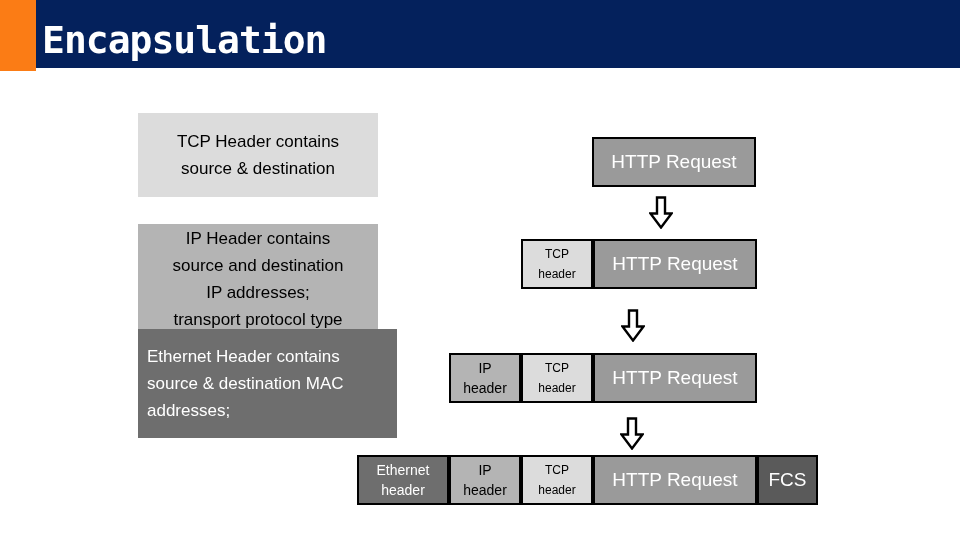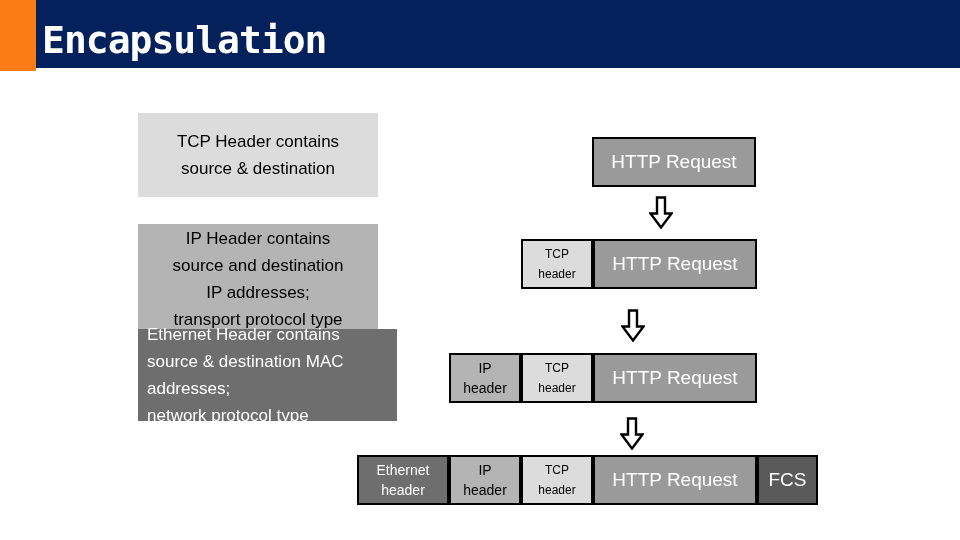--- a/index.html
+++ b/index.html
@@ -13,21 +13,21 @@
   .slide-title{
     position:absolute;left:42px;top:18px;margin:0;
     font-family:"DejaVu Sans Mono",monospace;font-weight:bold;
     font-size:38px;line-height:44px;letter-spacing:-1px;color:#ffffff;
   }
   
   .callout{position:absolute;color:#000;font-size:17px;line-height:27px;text-align:center;
     display:flex;flex-direction:column;justify-content:center;}
   .callout-tcp{left:138px;top:113px;width:240px;height:84px;background:var(--gray-light,#dcdcdc);}
   .callout-ip{left:138px;top:224px;width:240px;height:109px;background:var(--gray-medium,#b4b4b4);}
-  .callout-ethernet{left:138px;top:329px;width:259px;height:92px;background:var(--gray-dark,#6e6e6e);
+  .callout-ethernet{left:138px;top:329px;width:259px;height:109px;background:var(--gray-dark,#6e6e6e);
     color:#ffffff;text-align:left;padding-left:9px;width:250px;}
   
   .enc-row{position:absolute;display:flex;height:50px;}
   .row-1{left:592px;top:137px;}
   .row-2{left:521px;top:239px;}
   .row-3{left:449px;top:353px;}
   .row-4{left:357px;top:455px;}
   .seg{
     box-sizing:border-box;border:2px solid #000;height:50px;
     display:flex;align-items:center;justify-content:center;
@@ -62,21 +62,20 @@
     <div>IP Header contains</div>
     <div>source and destination</div>
     <div>IP addresses;</div>
     <div>transport protocol type</div>
   </div>
 
   <div class="callout callout-ethernet">
     <div>Ethernet Header contains</div>
     <div>source &amp; destination MAC</div>
     <div>addresses;</div>
-    <div>network protocol type</div>
   </div>
 
   <div class="enc-row row-1">
     <div class="seg seg-http">HTTP Request</div>
   </div>
 
   <svg class="down-arrow arrow-1" viewBox="0 0 24 33">
     <path d="M8 1.5 H16 V17.5 H22.5 L12 31.5 L1.5 17.5 H8 Z" fill="#ffffff" stroke="#000000" stroke-width="2.4"></path>
   </svg>
 

